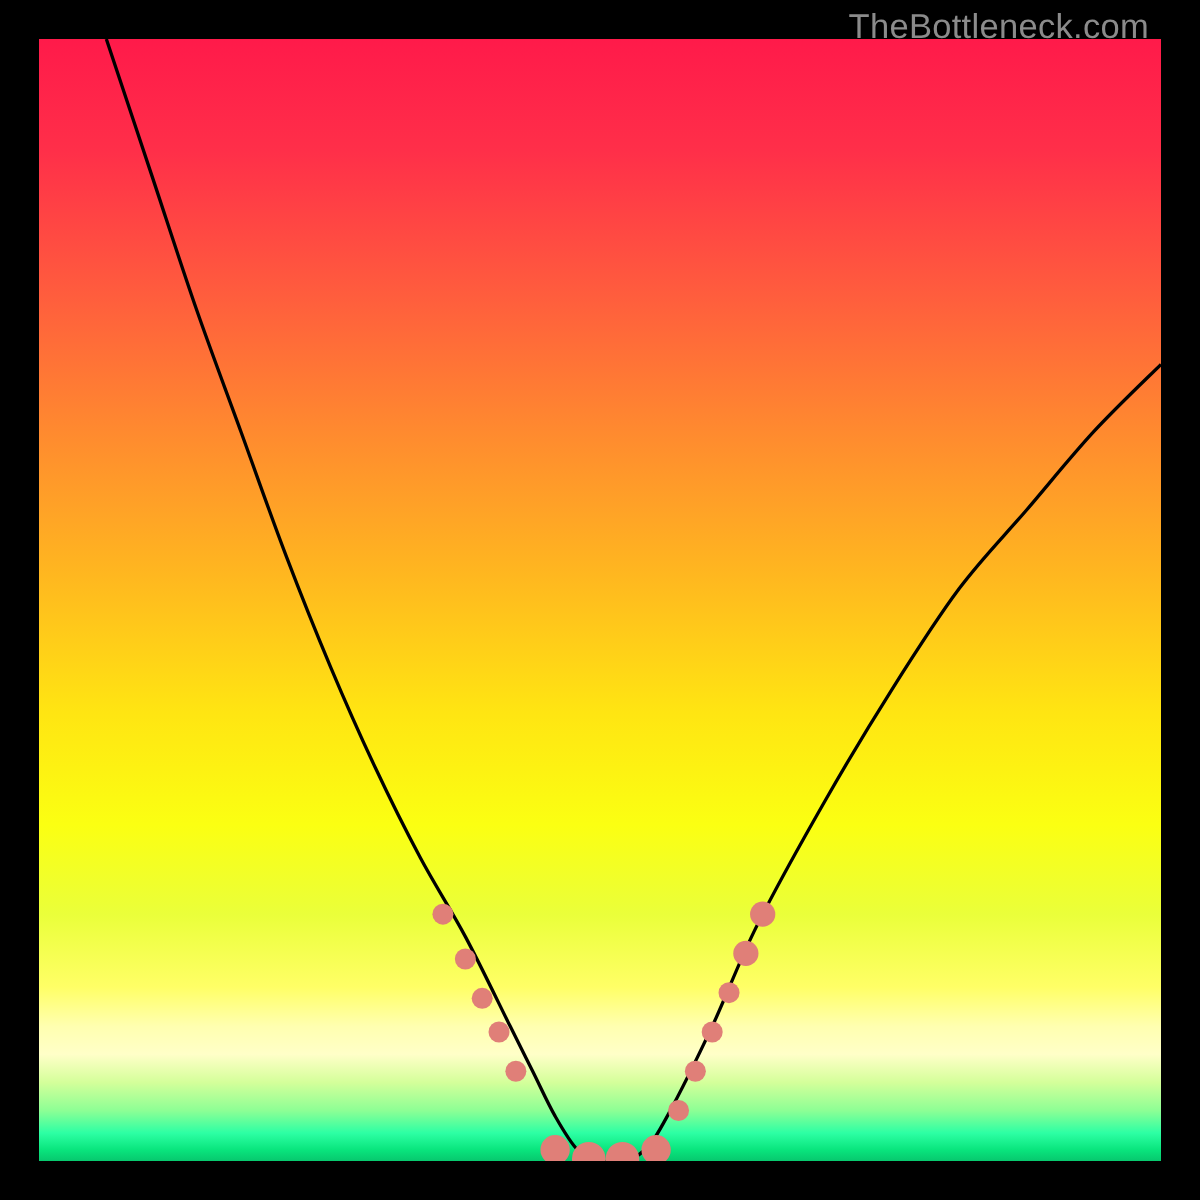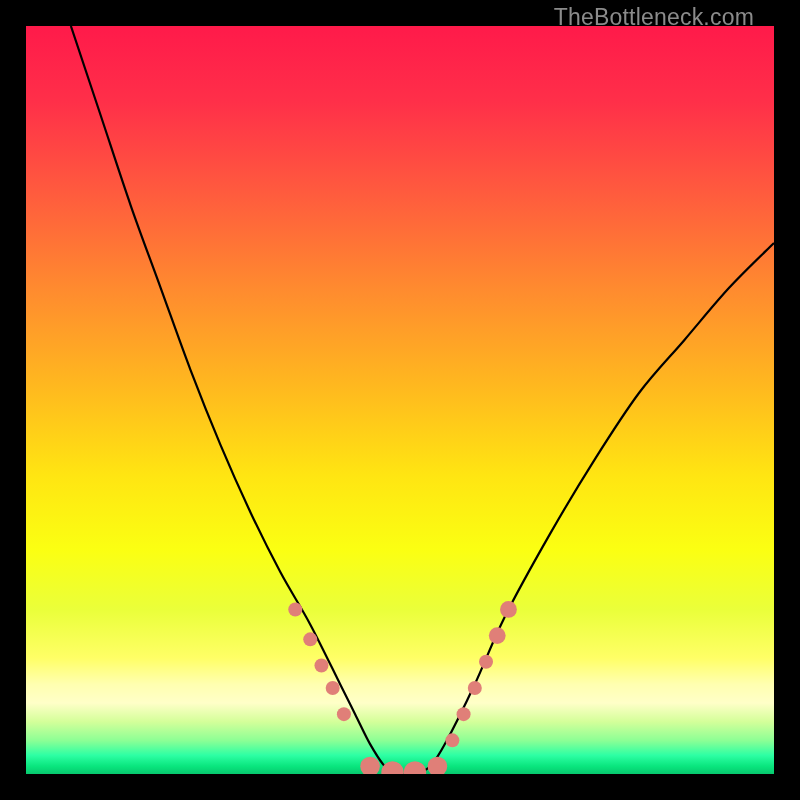--- a/index.html
+++ b/index.html
@@ -21,21 +21,21 @@
   .plot-area {
     position: absolute;
     left: 0;
     top: 0;
     width: 748px;
     height: 748px;
   }
   .watermark {
     position: absolute;
     top: 4px;
-    right: 46px;
+    right: 34px;
     font-family: Arial, Helvetica, sans-serif;
     font-size: 23px;
     font-weight: 500;
     color: #8b8b8b;
     letter-spacing: 0.2px;
     user-select: none;
   }
   svg {
     display: block;
   }

